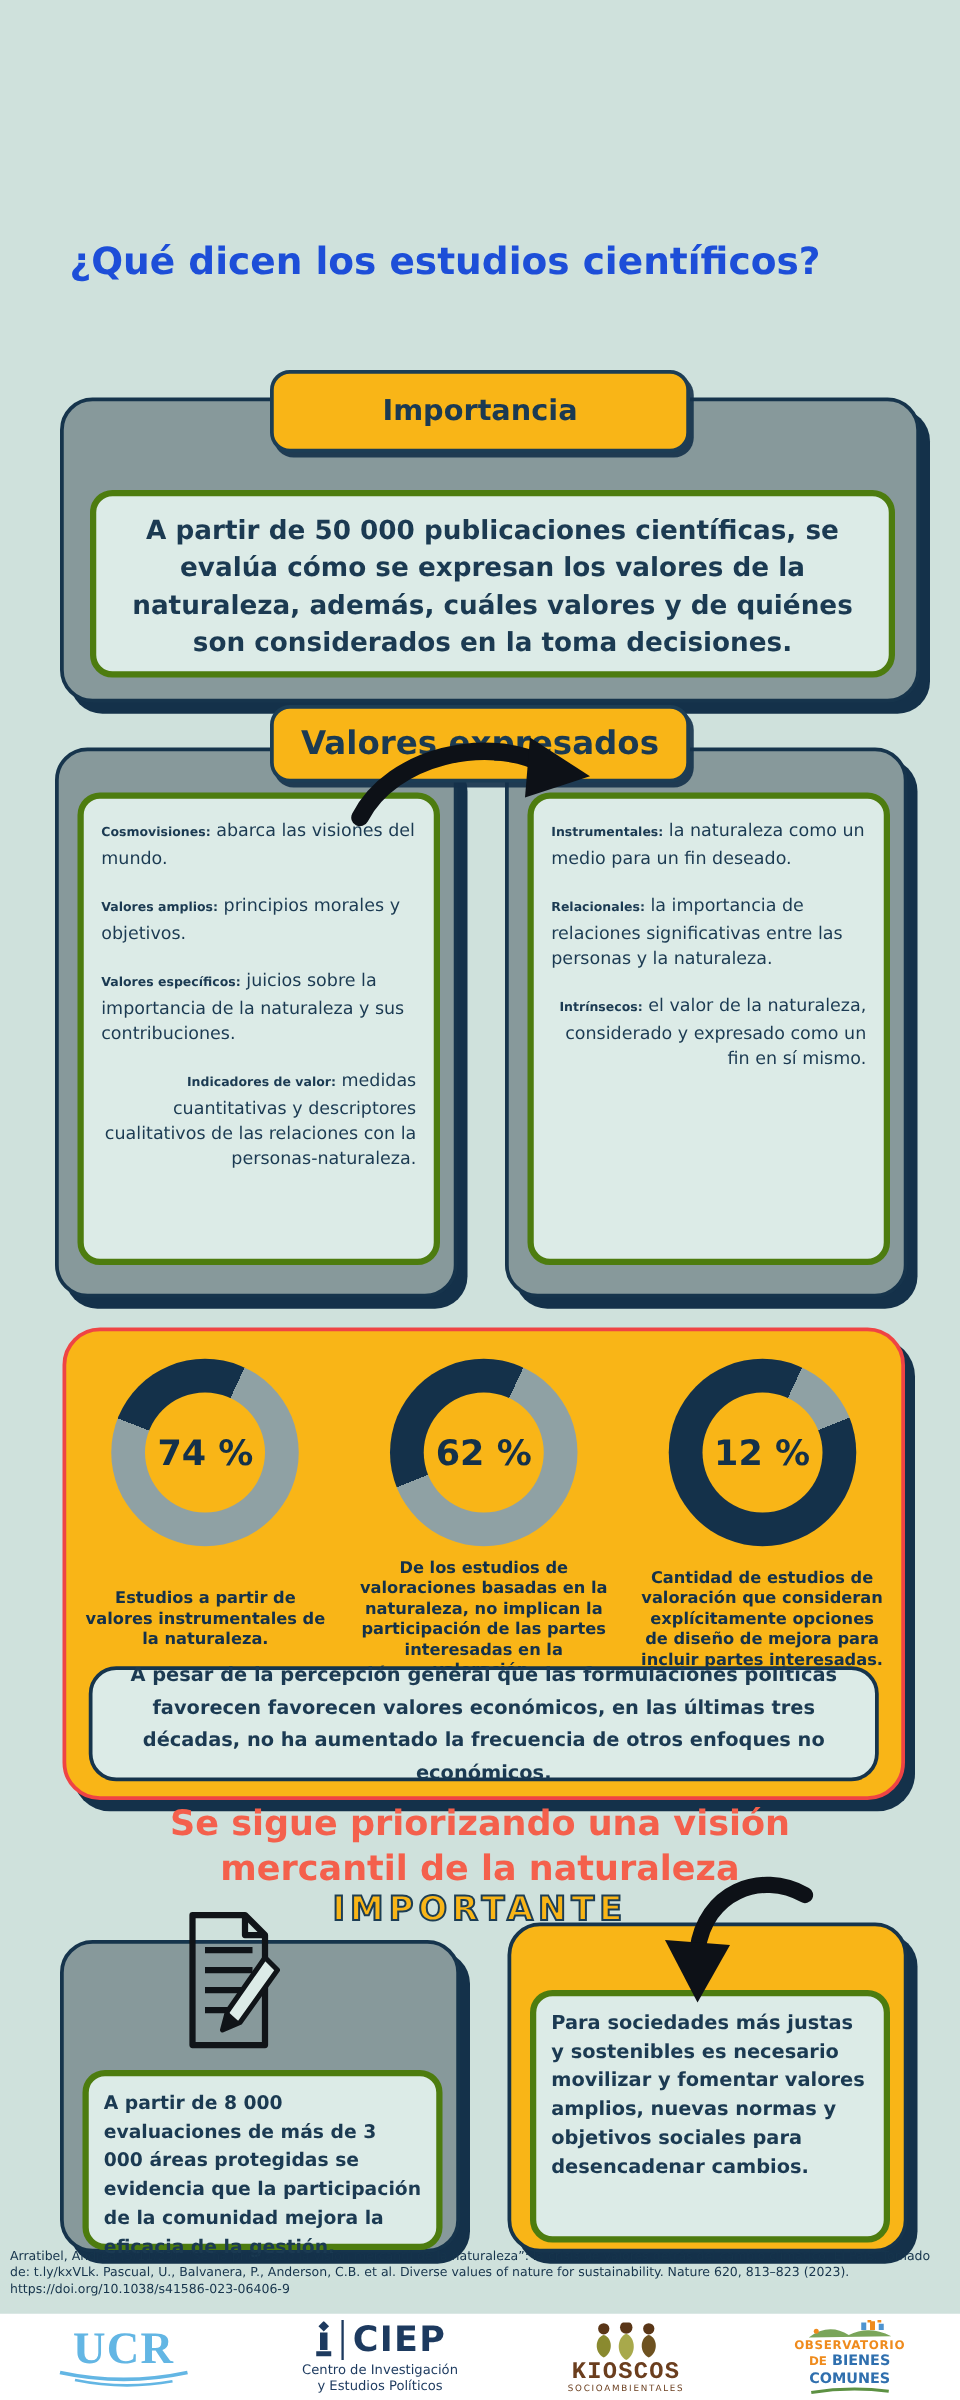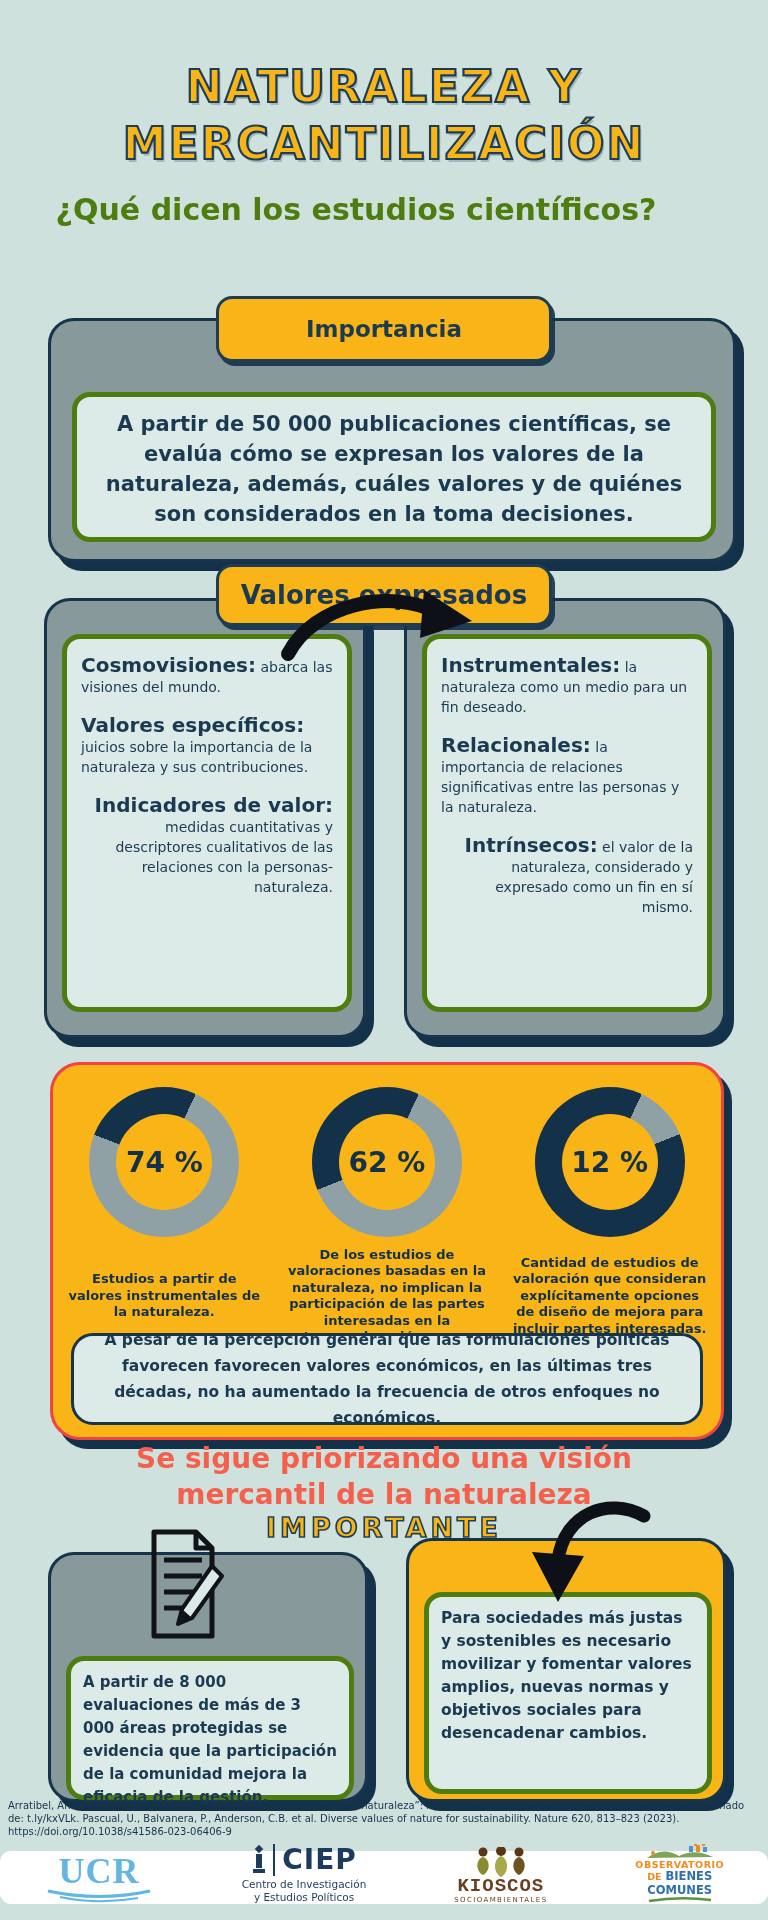--- a/index.html
+++ b/index.html
@@ -6,21 +6,21 @@
   .canvas{
     position:relative;width:768px;height:1920px;margin:0 auto;
     background:#cfe1dc;overflow:hidden;
     font-family:"DejaVu Sans","Liberation Sans",sans-serif;color:#1b3a52;
   }
   
   .title{position:absolute;top:58px;left:0;width:768px;text-align:center;
     font-size:44px;line-height:57px;font-weight:bold;letter-spacing:2px;
     color:#f9b517;-webkit-text-stroke:2.2px #1c3d55;text-shadow:2px 3px 0 rgba(28,61,85,.25);}
   .subtitle{position:absolute;top:192px;left:0;width:712px;text-align:center;
-    font-size:30px;font-weight:bold;color:#4d7c0f;}
+    font-size:30px;font-weight:bold;color:#1d4ed8;}
   
   .badge{position:absolute;left:50%;transform:translateX(-50%);
     background:#f9b517;border:3px solid #1c3d55;border-radius:16px;
     box-shadow:3px 4px 0 rgba(20,49,74,.9);
     display:flex;align-items:center;justify-content:center;
     font-weight:bold;color:#1b3a52;z-index:6;}
   .graycard{position:absolute;background:#87999b;border:3px solid #16344c;border-radius:26px;
     box-shadow:8px 9px 0 #14314a;}
   .lightcard{position:absolute;background:#dcebe7;border:5px solid #4d7c0f;border-radius:18px;}
   
@@ -30,21 +30,21 @@
   .sec1-text{margin:0;padding:12px 18px;text-align:center;font-size:21px;line-height:30px;font-weight:bold;}
   
   .badge2{top:564px;width:330px;height:56px;font-size:26px;}
   .colcard-l{left:44px;top:598px;width:316px;height:434px;}
   .colcard-r{left:404px;top:598px;width:316px;height:434px;}
   .colinner-l{left:62px;top:634px;width:280px;height:368px;}
   .colinner-r{left:422px;top:634px;width:280px;height:368px;}
   .deflist{padding:16px 14px;font-size:14px;line-height:20px;}
   .def{margin:0 0 18px 0;}
   .def:last-child{margin-bottom:0;text-align:right;}
-  .def strong{font-size:20px;}
+  .def strong{font-size:10px;}
   .arrow-svg{position:absolute;z-index:7;}
   
   .stats-panel{position:absolute;left:50px;top:1062px;width:668px;height:372px;
     background:#f9b517;border:3px solid #ef4444;border-radius:30px;
     box-shadow:8px 9px 0 #14314a;}
   .stats-row{position:absolute;left:0;top:22px;width:100%;display:flex;}
   .stat-col{flex:1;display:flex;flex-direction:column;align-items:center;}
   .donut{width:150px;height:150px;border-radius:50%;position:relative;}
   .donut-hole{position:absolute;left:27px;top:27px;width:96px;height:96px;border-radius:50%;
     background:#f9b517;display:flex;align-items:center;justify-content:center;}
@@ -64,65 +64,62 @@
   .bleft-card{left:48px;top:1552px;width:314px;height:244px;}
   .bleft-inner{left:66px;top:1656px;width:278px;height:134px;}
   .bright-card{position:absolute;left:406px;top:1538px;width:314px;height:258px;
     background:#f9b517;border:3px solid #16344c;border-radius:26px;box-shadow:8px 9px 0 #14314a;}
   .bright-inner{left:424px;top:1592px;width:278px;height:192px;}
   .bcard-text{margin:0;padding:10px 12px;font-size:15.5px;line-height:23px;font-weight:bold;}
   .doc-icon{position:absolute;left:140px;top:1526px;z-index:8;}
   
   .citation{position:absolute;left:8px;top:1799px;width:752px;margin:0;
     font-size:10px;line-height:13px;color:#16344c;}
-  .footer{position:absolute;left:0;top:1851px;width:768px;height:53px;background:#ffffff;
-    display:flex;align-items:flex-end;justify-content:space-around;border-radius:11px;}
+  .footer{position:absolute;left:0;top:1851px;width:768px;height:70px;background:#ffffff;
+    display:flex;align-items:center;justify-content:space-around;}
   .logo{display:flex;flex-direction:column;align-items:center;justify-content:center;}
   .ucr-text{font-family:"Liberation Serif","DejaVu Serif",serif;font-weight:bold;
     font-size:36px;line-height:34px;color:#63b6e4;letter-spacing:1px;}
   .ciep-row{display:flex;align-items:center;gap:6px;}
   .ciep-acr{font-size:28px;line-height:28px;font-weight:bold;color:#1d3a5f;letter-spacing:1px;}
   .ciep-sub{font-size:10.5px;line-height:13px;color:#1d3a5f;text-align:center;margin-top:2px;}
   .kio-name{font-family:Liberation Mono, monospace;font-size:19px;line-height:19px;
     font-weight:bold;color:#6b3e1e;letter-spacing:1px;}
   .kio-sub{font-size:7px;color:#6b3e1e;letter-spacing:1.4px;}
   .obs-l1{font-size:9.5px;font-weight:bold;color:#ef8b1d;letter-spacing:.5px;line-height:11px;}
   .obs-l2{font-size:11.5px;font-weight:bold;line-height:12.5px;color:#2f6fae;}
   .obs-l2 .de{color:#ef8b1d;font-size:9.5px;}
   .obs-l3{font-size:11.5px;font-weight:bold;line-height:12.5px;color:#2f6fae;}
 </style>
 </head>
 <body>
 
 <div class="canvas">
 
-  <div class="title">
-    <div>NATURALEZA Y</div>
-    <div>MERCANTILIZACIÓN</div>
-  </div>
   <div class="subtitle">¿Qué dicen los estudios científicos?</div>
 
   <div class="graycard sec1-card"></div>
   <div class="badge badge1">Importancia</div>
   <div class="lightcard sec1-inner">
     <p class="sec1-text">A partir de 50 000 publicaciones científicas, se evalúa cómo se expresan los valores de la naturaleza, además, cuáles valores y de quiénes son considerados en la toma decisiones.</p>
   </div>
 
   <div class="graycard colcard-l"></div>
   <div class="graycard colcard-r"></div>
   <div class="badge badge2">Valores expresados</div>
 
   <svg class="arrow-svg" style="left:276px;top:584px;" width="196" height="86" viewBox="0 0 196 86">
     <path d="M 12 70 C 38 20, 115 4, 160 28" fill="none" stroke="#0d1117" stroke-width="14" stroke-linecap="round"></path>
     <polygon points="148,6 196,37 144,54" fill="#0d1117"></polygon>
   </svg>
 
   <div class="lightcard colinner-l">
     <div class="deflist">
       <p class="def"><strong>Cosmovisiones:</strong><span> abarca las visiones del mundo.</span></p>
+      <p class="def"><strong>Valores amplios:</strong><span> principios morales y objetivos.</span></p>
       <p class="def"><strong>Valores específicos:</strong><span> juicios sobre la importancia de la naturaleza y sus contribuciones.</span></p>
       <p class="def"><strong>Indicadores de valor:</strong><span> medidas cuantitativas y descriptores cualitativos de las relaciones con la personas-naturaleza.</span></p>
     </div>
   </div>
 
   <div class="lightcard colinner-r">
     <div class="deflist">
       <p class="def"><strong>Instrumentales:</strong><span> la naturaleza como un medio para un fin deseado.</span></p>
       <p class="def"><strong>Relacionales:</strong><span> la importancia de relaciones significativas entre las personas y la naturaleza.</span></p>
       <p class="def"><strong>Intrínsecos:</strong><span> el valor de la naturaleza, considerado y expresado como un fin en sí mismo.</span></p>

